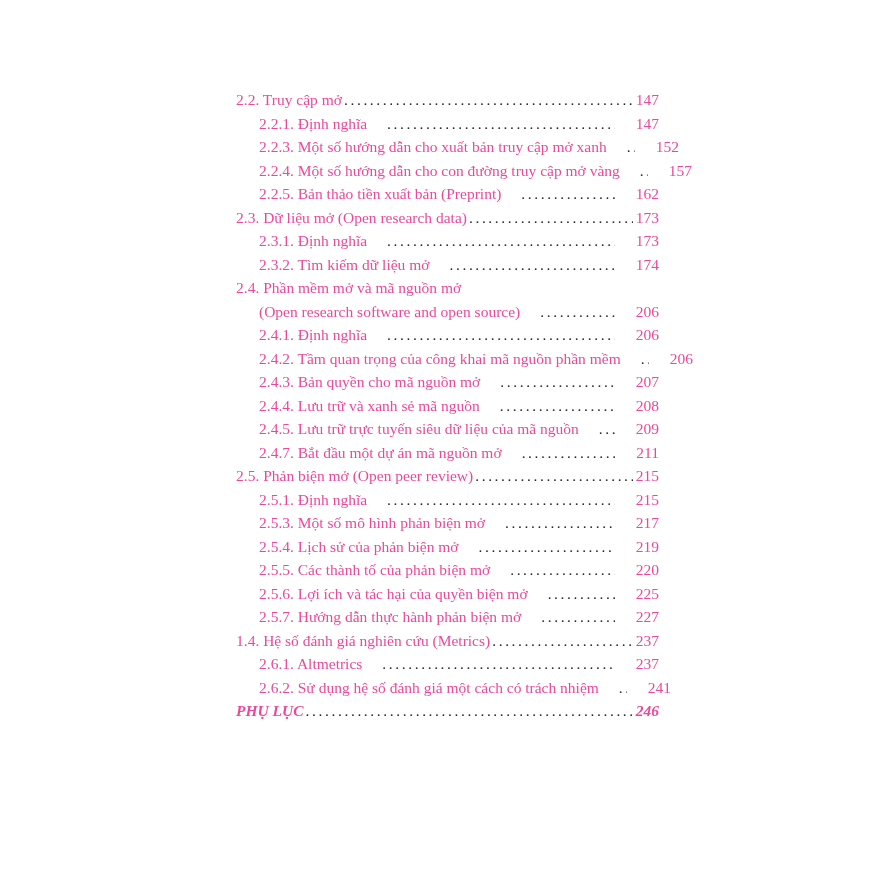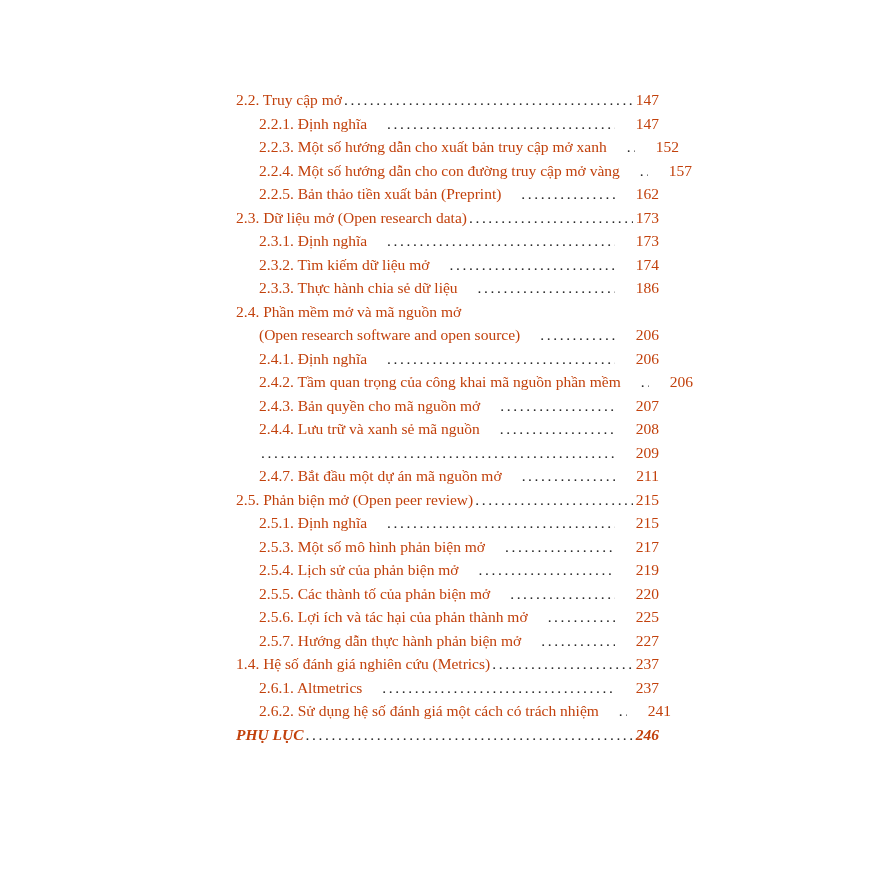--- a/index.html
+++ b/index.html
@@ -10,21 +10,21 @@
     height: 892px;
     background: #ffffff;
     overflow: hidden;
   }
   .page {
     position: relative;
     width: 892px;
     height: 892px;
     background: #ffffff;
     font-family: "Liberation Serif", "DejaVu Serif", serif;
-    color: #c2410c;
+    color: #ec4899;
   }
   .toc {
     position: absolute;
     left: 236px;
     top: 88px;
     width: 423px;
     font-size: 15.5px;
   }
   .toc-row {
     display: flex;
@@ -101,25 +101,20 @@
       <div class="toc-row level-1">
         <span class="toc-label">2.3.1. Định nghĩa</span>
         <span class="toc-leader"></span>
         <span class="toc-page">173</span>
       </div>
       <div class="toc-row level-1">
         <span class="toc-label">2.3.2. Tìm kiếm dữ liệu mở</span>
         <span class="toc-leader"></span>
         <span class="toc-page">174</span>
       </div>
-      <div class="toc-row level-1">
-        <span class="toc-label">2.3.3. Thực hành chia sẻ dữ liệu</span>
-        <span class="toc-leader"></span>
-        <span class="toc-page">186</span>
-      </div>
       <div class="toc-row level-0">
         <span class="toc-label">2.4. Phần mềm mở và mã nguồn mở</span>
       </div>
       <div class="toc-row level-1">
         <span class="toc-label">(Open research software and open source)</span>
         <span class="toc-leader"></span>
         <span class="toc-page">206</span>
       </div>
       <div class="toc-row level-1">
         <span class="toc-label">2.4.1. Định nghĩa</span>
@@ -135,20 +130,21 @@
         <span class="toc-label">2.4.3. Bản quyền cho mã nguồn mở</span>
         <span class="toc-leader"></span>
         <span class="toc-page">207</span>
       </div>
       <div class="toc-row level-1">
         <span class="toc-label">2.4.4. Lưu trữ và xanh sẻ mã nguồn</span>
         <span class="toc-leader"></span>
         <span class="toc-page">208</span>
       </div>
       <div class="toc-row level-1">
+        <span class="toc-label">2.4.5. Lưu trữ trực tuyến siêu dữ liệu của mã nguồn</span>
         <span class="toc-leader"></span>
         <span class="toc-page">209</span>
       </div>
       <div class="toc-row level-1">
         <span class="toc-label">2.4.7. Bắt đầu một dự án mã nguồn mở</span>
         <span class="toc-leader"></span>
         <span class="toc-page">211</span>
       </div>
       <div class="toc-row level-0">
         <span class="toc-label">2.5. Phản biện mở (Open peer review)</span>
@@ -169,21 +165,21 @@
         <span class="toc-label">2.5.4. Lịch sử của phản biện mở</span>
         <span class="toc-leader"></span>
         <span class="toc-page">219</span>
       </div>
       <div class="toc-row level-1">
         <span class="toc-label">2.5.5. Các thành tố của phản biện mở</span>
         <span class="toc-leader"></span>
         <span class="toc-page">220</span>
       </div>
       <div class="toc-row level-1">
-        <span class="toc-label">2.5.6. Lợi ích và tác hại của phản thành mở</span>
+        <span class="toc-label">2.5.6. Lợi ích và tác hại của quyền biện mở</span>
         <span class="toc-leader"></span>
         <span class="toc-page">225</span>
       </div>
       <div class="toc-row level-1">
         <span class="toc-label">2.5.7. Hướng dẫn thực hành phản biện mở</span>
         <span class="toc-leader"></span>
         <span class="toc-page">227</span>
       </div>
       <div class="toc-row level-0">
         <span class="toc-label">1.4. Hệ số đánh giá nghiên cứu (Metrics)</span>

